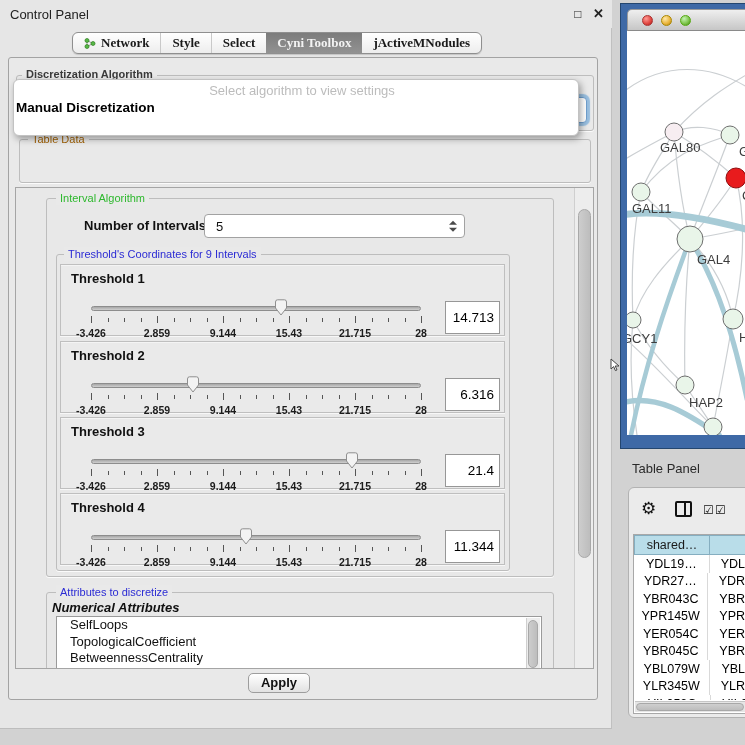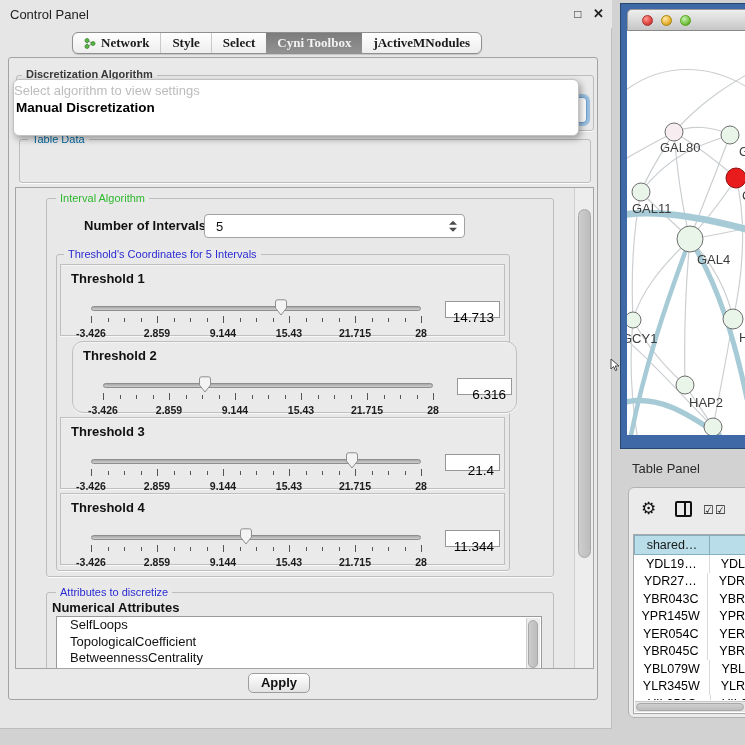--- a/index.html
+++ b/index.html
@@ -41,21 +41,21 @@
          color:#111;display:flex;align-items:center;padding-left:11px;}
   .stepper{position:absolute;right:7px;top:50%;transform:translateY(-50%);width:8px;}
   .stepper i{display:block;width:0;height:0;border-left:4px solid transparent;border-right:4px solid transparent;}
   .stepper .up{border-bottom:4.5px solid #4a4a4a;margin-bottom:2.5px;}
   .stepper .dn{border-top:4.5px solid #4a4a4a;}
   .focusring{box-shadow:0 0 1px 3px rgba(96,160,215,.6);border-color:#6f9fce;}
 
   
   #algo-popup{position:absolute;left:4px;top:21px;width:566px;height:57px;background:#fff;
               border:1px solid #c2c2c2;border-radius:6px;box-shadow:2px 3px 7px rgba(0,0,0,.35);z-index:9;}
-  #popup-placeholder{position:absolute;left:0;top:3px;width:100%;font-size:13px;color:#bcbcbc;}
+  #popup-placeholder{position:absolute;left:0;top:3px;width:100%;text-align:center;font-size:13px;color:#bcbcbc;padding-left:12px;}
   .popup-item{position:absolute;left:2px;width:560px;font-size:13.5px;color:#000;white-space:nowrap;}
   #popup-item-0{top:20px;font-weight:bold;}
   #popup-item-1{top:37px;}
 
   
   #scrollarea{position:absolute;left:6px;top:129px;width:579px;height:482px;border:1px solid #a5a5a5;
               background:#e8e8e8;overflow:hidden;}
   .vscroll{position:absolute;background:#ededed;border-left:1px solid #cfcfcf;}
   .vthumb{position:absolute;background:linear-gradient(90deg,#cdcdcd,#bdbdbd);border:1px solid #a8a8a8;border-radius:7px;}
 
@@ -65,21 +65,21 @@
   .th-label{position:absolute;left:10px;top:6px;font-size:13px;font-weight:bold;color:#111;}
   .slider{position:absolute;left:30px;top:34px;width:330px;height:38px;}
   .track{position:absolute;left:0;top:7px;width:330px;height:5px;border:1px solid #8d8d8d;border-radius:4px;
          background:linear-gradient(#a7a7a7,#cfcfcf);}
   .thumb{position:absolute;top:0;width:14px;height:17px;line-height:0;}
   .ticks{position:absolute;left:0;top:17px;width:330px;height:9px;}
   .tick{position:absolute;width:1px;height:4px;background:#555;top:2px;}
   .tick.major{height:7px;top:0;}
   .tick-labels{position:absolute;left:0;top:28px;width:330px;height:12px;}
   .tick-label{position:absolute;transform:translateX(-50%);font-size:10.5px;font-weight:bold;color:#1c1c1c;white-space:nowrap;}
-  .th-value{position:absolute;left:384px;top:36px;width:55px;height:17px;background:#fff;border:1px solid #979797;
+  .th-value{position:absolute;left:384px;top:36px;width:55px;height:33px;background:#fff;border:1px solid #979797;
             font-size:13.5px;color:#000;text-align:right;padding-right:5px;line-height:31px;}
 
   
   #attr-list{position:absolute;left:40px;top:428px;width:486px;height:58px;background:#fff;border:1px solid #9a9a9a;}
   .attr-item{padding-left:13px;font-size:13px;line-height:16.5px;color:#111;white-space:nowrap;}
 
   
   #apply-btn{position:absolute;left:239px;top:615px;width:62px;height:20px;border:1px solid #9d9d9d;border-radius:5px;
              background:linear-gradient(#ffffff,#e2e2e2);font-size:13px;font-weight:bold;color:#111;
              text-align:center;line-height:18px;font-family:"Liberation Sans",sans-serif;}
@@ -167,38 +167,38 @@
             <i class="dn"></i>
           </span>
       </div>
 
       <div id="algo-popup">
         <div id="popup-placeholder">Select algorithm to view settings</div>
         <div id="popup-item-0" class="popup-item">Manual Discretization</div>
       </div>
 
       <div class="groupbox" style="left:10px;top:81px;width:572px;height:44px;"></div>
-      <span class="grouptitle" style="left:19px;top:74px;color:#0369a1;">Table Data</span>
+      <span class="grouptitle" style="left:19px;top:74px;color:#a16207;">Table Data</span>
 
       <div id="scrollarea">
 
         <div class="groupbox" style="left:30px;top:10px;width:508px;height:379px;"></div>
         <span class="grouptitle gt-green" style="left:40px;top:3px;">Interval Algorithm</span>
 
         <span style="position:absolute;left:68px;top:30px;font-size:13px;font-weight:bold;color:#111;">Number of Intervals</span>
         <div class="combo" style="left:188px;top:26px;width:261px;height:24px;">
           <span>5</span>
           <span class="stepper">
               <i class="up"></i>
               <i class="dn"></i>
             </span>
         </div>
 
         <div class="groupbox" style="left:40px;top:66px;width:454px;height:317px;"></div>
-        <span class="grouptitle gt-blue" style="left:48px;top:59px;">Threshold's Coordinates for 5 Intervals</span>
+        <span class="grouptitle gt-blue" style="left:48px;top:59px;">Threshold's Coordinates for 9 Intervals</span>
 
         <div id="thresholds-wrap">
             <div class="th-panel" style="left: 44px; top: 76px;">
               <div class="th-label">Threshold 1</div>
               <div class="slider">
                 <div class="track"></div>
                 <div class="thumb" style="left: calc(57.7% - 7px);"><svg width="14" height="17" viewBox="0 0 14 17">
                     <path d="M1.5,3 Q1.5,0.8 3.5,0.8 H10.5 Q12.5,0.8 12.5,3 V9 L7,16 L1.5,9 Z" fill="#f3f3f3" stroke="#8f8f8f" stroke-width="1"></path>
                   </svg></div>
                 <div class="ticks">
@@ -228,21 +228,21 @@
                   <span class="tick-label" style="left: 0%;">-3.426</span>
                   <span class="tick-label" style="left: 20%;">2.859</span>
                   <span class="tick-label" style="left: 40%;">9.144</span>
                   <span class="tick-label" style="left: 60%;">15.43</span>
                   <span class="tick-label" style="left: 80%;">21.715</span>
                   <span class="tick-label" style="left: 100%;">28</span>
                 </div>
               </div>
               <div class="th-value">14.713</div>
             </div>
-            <div class="th-panel" style="left: 56px; top: 153px; border-radius: 11px;">
+            <div class="th-panel" style="left: 44px; top: 153px;">
               <div class="th-label">Threshold 2</div>
               <div class="slider">
                 <div class="track"></div>
                 <div class="thumb" style="left: calc(31% - 7px);"><svg width="14" height="17" viewBox="0 0 14 17">
                     <path d="M1.5,3 Q1.5,0.8 3.5,0.8 H10.5 Q12.5,0.8 12.5,3 V9 L7,16 L1.5,9 Z" fill="#f3f3f3" stroke="#8f8f8f" stroke-width="1"></path>
                   </svg></div>
                 <div class="ticks">
                   <div class="tick major" style="left: 0%;"></div>
                   <div class="tick" style="left: 5%;"></div>
                   <div class="tick" style="left: 10%;"></div>
@@ -355,21 +355,21 @@
                   <span class="tick-label" style="left: 80%;">21.715</span>
                   <span class="tick-label" style="left: 100%;">28</span>
                 </div>
               </div>
               <div class="th-value">11.344</div>
             </div>
           </div>
 
         <div class="groupbox" style="left:30px;top:404px;width:508px;height:110px;"></div>
         <span class="grouptitle gt-blue" style="left:40px;top:397px;">Attributes to discretize</span>
-        <span style="position:absolute;left:36px;top:412px;font-size:13px;font-weight:bold;color:#111;">Numerical Attributes</span>
+        <span style="position:absolute;left:36px;top:412px;font-size:13px;font-weight:bold;color:#111;font-style:italic;">Numerical Attributes</span>
         <div id="attr-list">
 
         <div class="attr-item">SelfLoops</div>
             <div class="attr-item">TopologicalCoefficient</div>
             <div class="attr-item">BetweennessCentrality</div>
             <div class="vscroll" style="right:1px;top:1px;width:14px;height:56px;border-left:1px solid #cfcfcf;">
             <div class="vthumb" style="left:1px;top:2px;width:10px;height:48px;"></div>
           </div>
           </div>
 

